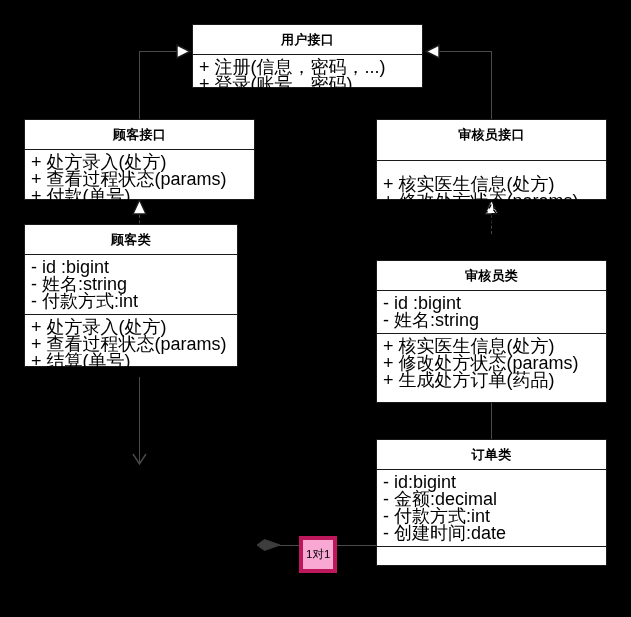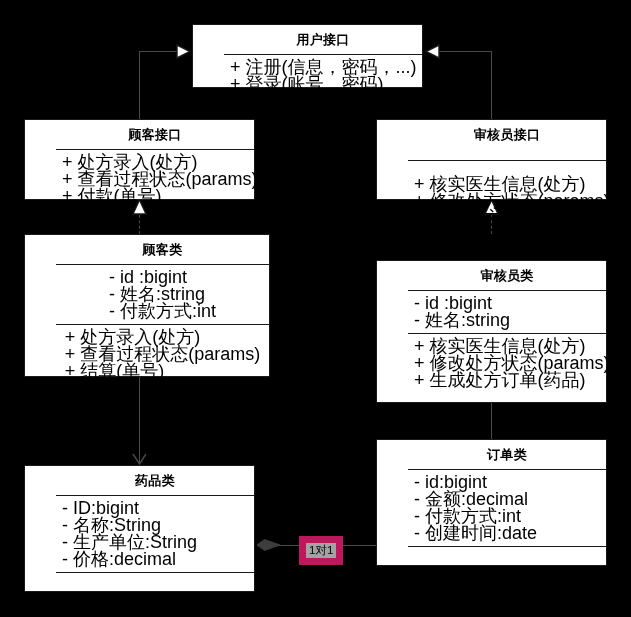--- a/index.html
+++ b/index.html
@@ -18,21 +18,20 @@
 
   
   .uml-box {
     position: absolute;
     box-sizing: border-box;
     background: #ffffff;
     border: 1px solid #1a1a1a;
     display: flex;
     flex-direction: column;
     z-index: 5;
-    padding-left: 31px;
   }
   .uml-title {
     text-align: center;
     font-size: 13px;
     font-weight: bold;
     color: #000000;
     padding: 7px 4px 7px 4px;
     line-height: 15px;
     letter-spacing: 0.3px;
   }
@@ -76,26 +75,26 @@
 
   
   .arrow-open { position: absolute; z-index: 4; }
 
   
   .diamond { position: absolute; z-index: 4; }
 
   
   .edge-label {
     position: absolute;
-    background: #a3a3a3;
-    border: 7px solid #be185d;
+    background: #f9a8d4;
+    border: 4px solid #be185d;
     color: #000000;
     font-size: 11.5px;
     line-height: 13px;
-    padding: 1px 3px;
+    padding: 8px 3px;
     z-index: 6;
     white-space: nowrap;
   }
 </style>
 </head>
 <body>
 
 <div id="canvas">
 
   <div class="edge v" style="left:139px; top:51px; height:68px;"></div>
@@ -172,21 +171,21 @@
   <div class="uml-box" style="left:376px; top:119px; width:231px; height:81px;gap:11px;">
     <div class="uml-title">审核员接口</div>
     <div class="uml-sep"></div>
     <div class="uml-compartment">
       <div class="uml-line">+ 核实医生信息(处方)</div>
       <div class="uml-line">+ 修改处方状态(params)</div>
       <div class="uml-line">+ 生成处方订单(药品)</div>
     </div>
   </div>
 
-  <div class="uml-box" style="left:24px; top:234px; width:246px; height:143px;align-items:center;">
+  <div class="uml-box" style="left:24px; top:224px; width:214px; height:143px;">
     <div class="uml-title">顾客类</div>
     <div class="uml-sep"></div>
     <div class="uml-compartment">
       <div class="uml-line">- id :bigint</div>
       <div class="uml-line">- 姓名:string</div>
       <div class="uml-line">- 付款方式:int</div>
     </div>
     <div class="uml-sep"></div>
     <div class="uml-compartment">
       <div class="uml-line">+ 处方录入(处方)</div>
@@ -203,32 +202,20 @@
       <div class="uml-line">- 姓名:string</div>
     </div>
     <div class="uml-sep"></div>
     <div class="uml-compartment">
       <div class="uml-line">+ 核实医生信息(处方)</div>
       <div class="uml-line">+ 修改处方状态(params)</div>
       <div class="uml-line">+ 生成处方订单(药品)</div>
     </div>
   </div>
 
-  <div class="uml-box" style="left:24px; top:465px; width:231px; height:127px;">
-    <div class="uml-title">药品类</div>
-    <div class="uml-sep"></div>
-    <div class="uml-compartment">
-      <div class="uml-line">- ID:bigint</div>
-      <div class="uml-line">- 名称:String</div>
-      <div class="uml-line">- 生产单位:String</div>
-      <div class="uml-line">- 价格:decimal</div>
-    </div>
-    <div class="uml-sep"></div>
-    <div class="uml-compartment empty"></div>
-  </div>
 
   <div class="uml-box" style="left:376px; top:439px; width:231px; height:127px;">
     <div class="uml-title">订单类</div>
     <div class="uml-sep"></div>
     <div class="uml-compartment">
       <div class="uml-line">- id:bigint</div>
       <div class="uml-line">- 金额:decimal</div>
       <div class="uml-line">- 付款方式:int</div>
       <div class="uml-line">- 创建时间:date</div>
     </div>

